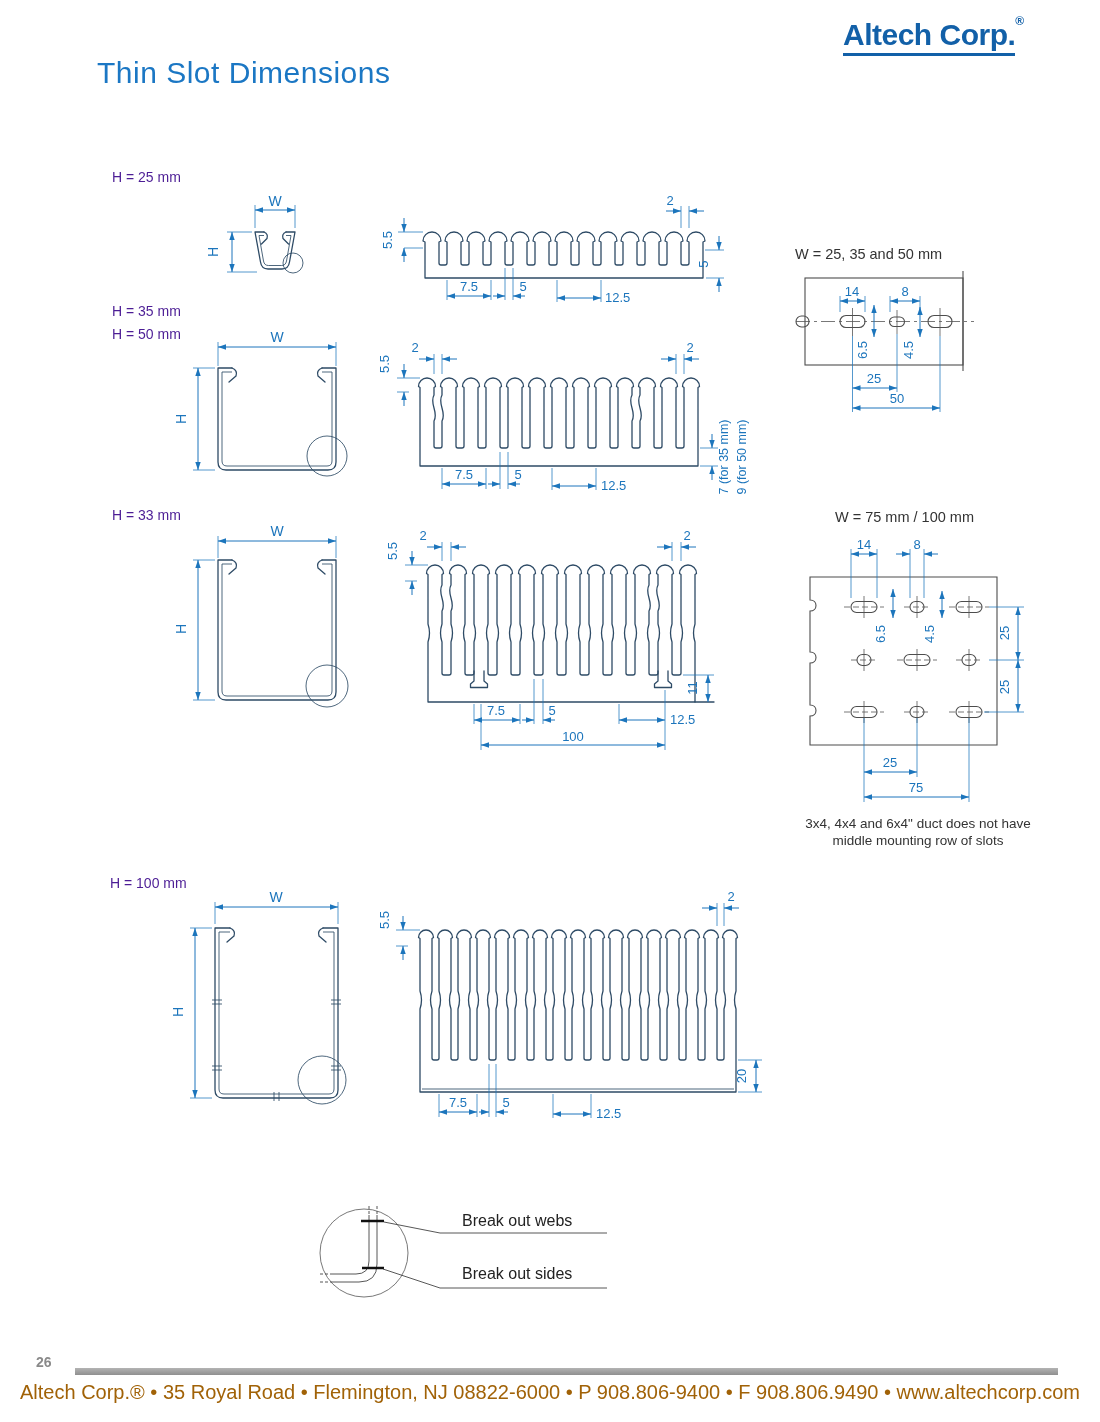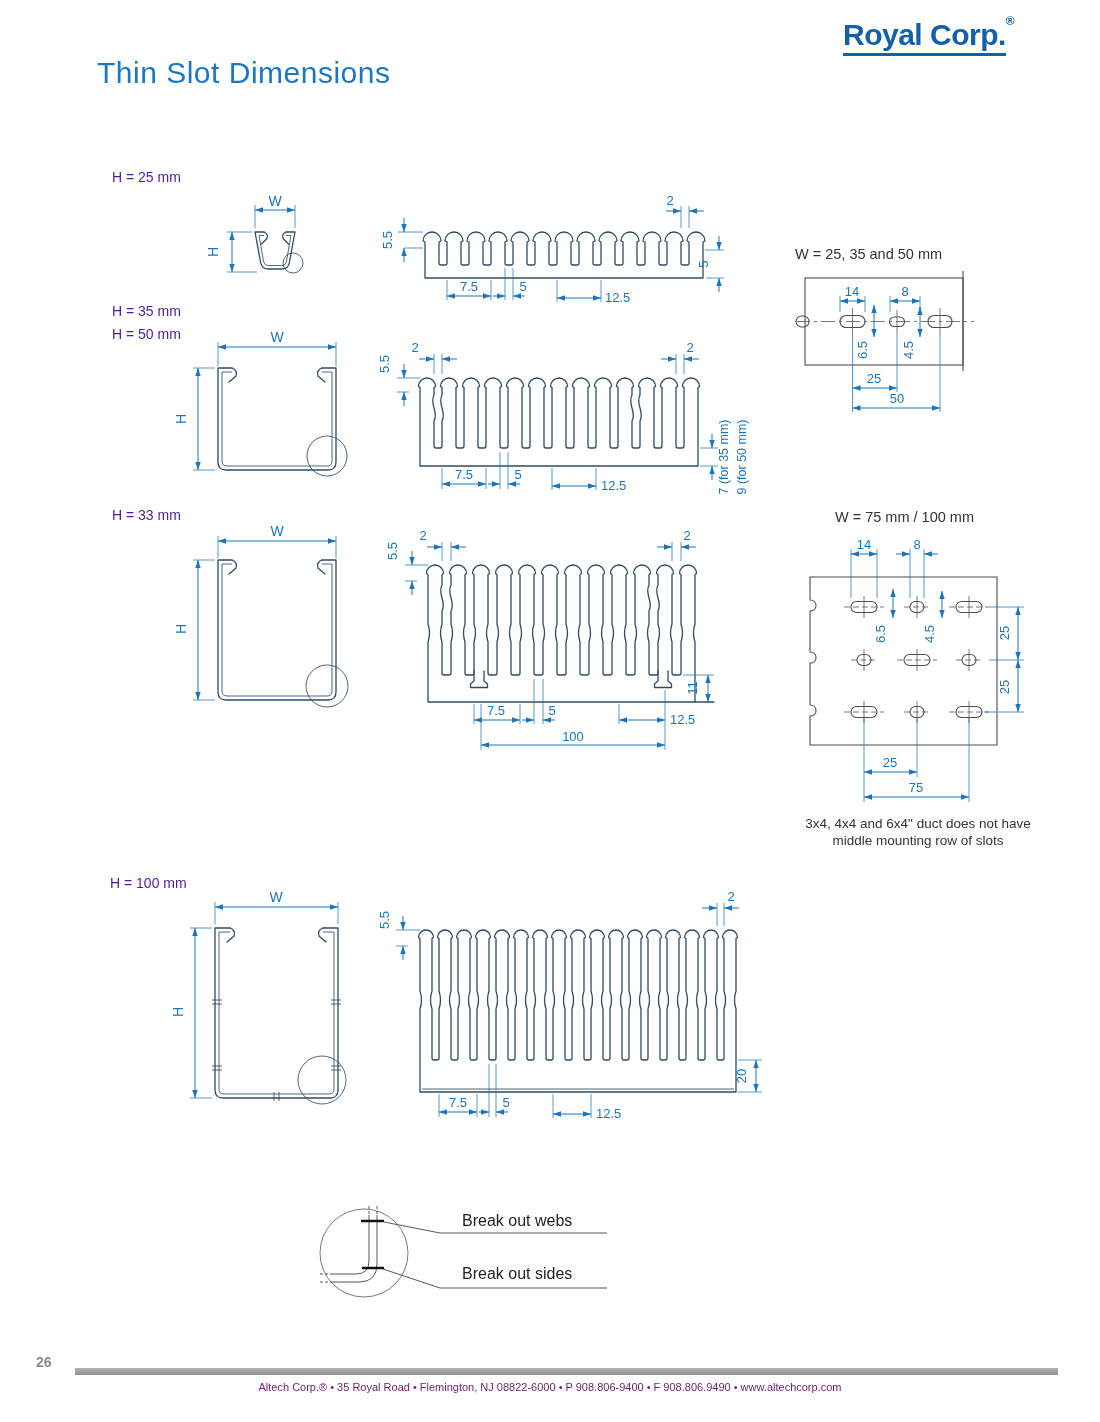--- a/index.html
+++ b/index.html
@@ -8,21 +8,21 @@
   .abs{position:absolute}
   .lbl{font-size:14px;color:#4c1d95}
   .ptitle{font-size:14.5px;color:#333;text-align:left}
   .note{font-size:13.5px;color:#333;text-align:center}
   #title{font-size:30px;color:#1b77c4;letter-spacing:.5px}
   #logo-wrap{font-weight:bold;color:#1260a8;white-space:nowrap}
   #logo-text{font-size:30px;border-bottom:3.5px solid #1260a8;padding-bottom:2px;letter-spacing:-.5px}
   #logo-reg{font-size:12px;vertical-align:top;position:relative;top:-4px}
   #footer-bar{background:linear-gradient(#b3b3b3,#8f8f8f)}
   #page-num{font-size:14px;font-weight:bold;color:#8a8a8a}
-  #footer-line{width:100%;text-align:center;font-size:11px;color:#701a75}
+  #footer-line{width:100%;text-align:center;font-size:20px;color:#a16207}
   .bo-lbl{font-size:16px;color:#222}
   svg{position:absolute;left:0;top:0}
   .o{stroke:#2e4b66;stroke-width:1.3;fill:none;stroke-linejoin:round;stroke-linecap:round}
   .i{stroke:#2e4b66;stroke-width:.85;fill:none;stroke-linejoin:round}
   .p{stroke:#4d4d4d;stroke-width:1.1;fill:none}
   .c{stroke:#555;stroke-width:.8;fill:none}
   .dl{stroke:#1c75bc;stroke-width:1;fill:none}
   .xl{stroke:#1c75bc;stroke-width:.75;fill:none}
   .dt{font-family:"Liberation Sans",sans-serif;font-size:13px;fill:#1c75bc;text-anchor:middle}
   .dts{text-anchor:start}
@@ -364,21 +364,21 @@
     <line class="dk" x1="320" y1="1274" x2="329" y2="1274" stroke-dasharray="3 2"></line>
     <line class="dk" x1="320" y1="1282" x2="329" y2="1282" stroke-dasharray="3 2"></line>
     <line class="bold-tick" x1="361" y1="1221" x2="384" y2="1221"></line>
     <line class="bold-tick" x1="362" y1="1268" x2="384" y2="1268"></line>
     <polyline class="dk" points="384,1222 440,1233 607,1233"></polyline>
     <polyline class="dk" points="383,1269 440,1288 607,1288"></polyline>
   </g>
 </svg>
 
 <div class="abs" id="logo-wrap" style="left:843px;top:18px">
-  <span id="logo-text">Royal Corp.</span><span id="logo-reg">®</span>
+  <span id="logo-text">Altech Corp.</span><span id="logo-reg">®</span>
 </div>
 <div class="abs" id="title" style="left:97px;top:56px">Thin Slot Dimensions</div>
 
 <div class="abs lbl" style="left:112px;top:169px">H = 25 mm</div>
 <div class="abs lbl" style="left:112px;top:303px">H = 35 mm</div>
 <div class="abs lbl" style="left:112px;top:326px">H = 50 mm</div>
 <div class="abs lbl" style="left:112px;top:507px">H = 33 mm</div>
 <div class="abs lbl" style="left:110px;top:875px">H = 100 mm</div>
 
 <div class="abs ptitle" style="left:795px;top:246px;width:180px">W = 25, 35 and 50 mm</div>

